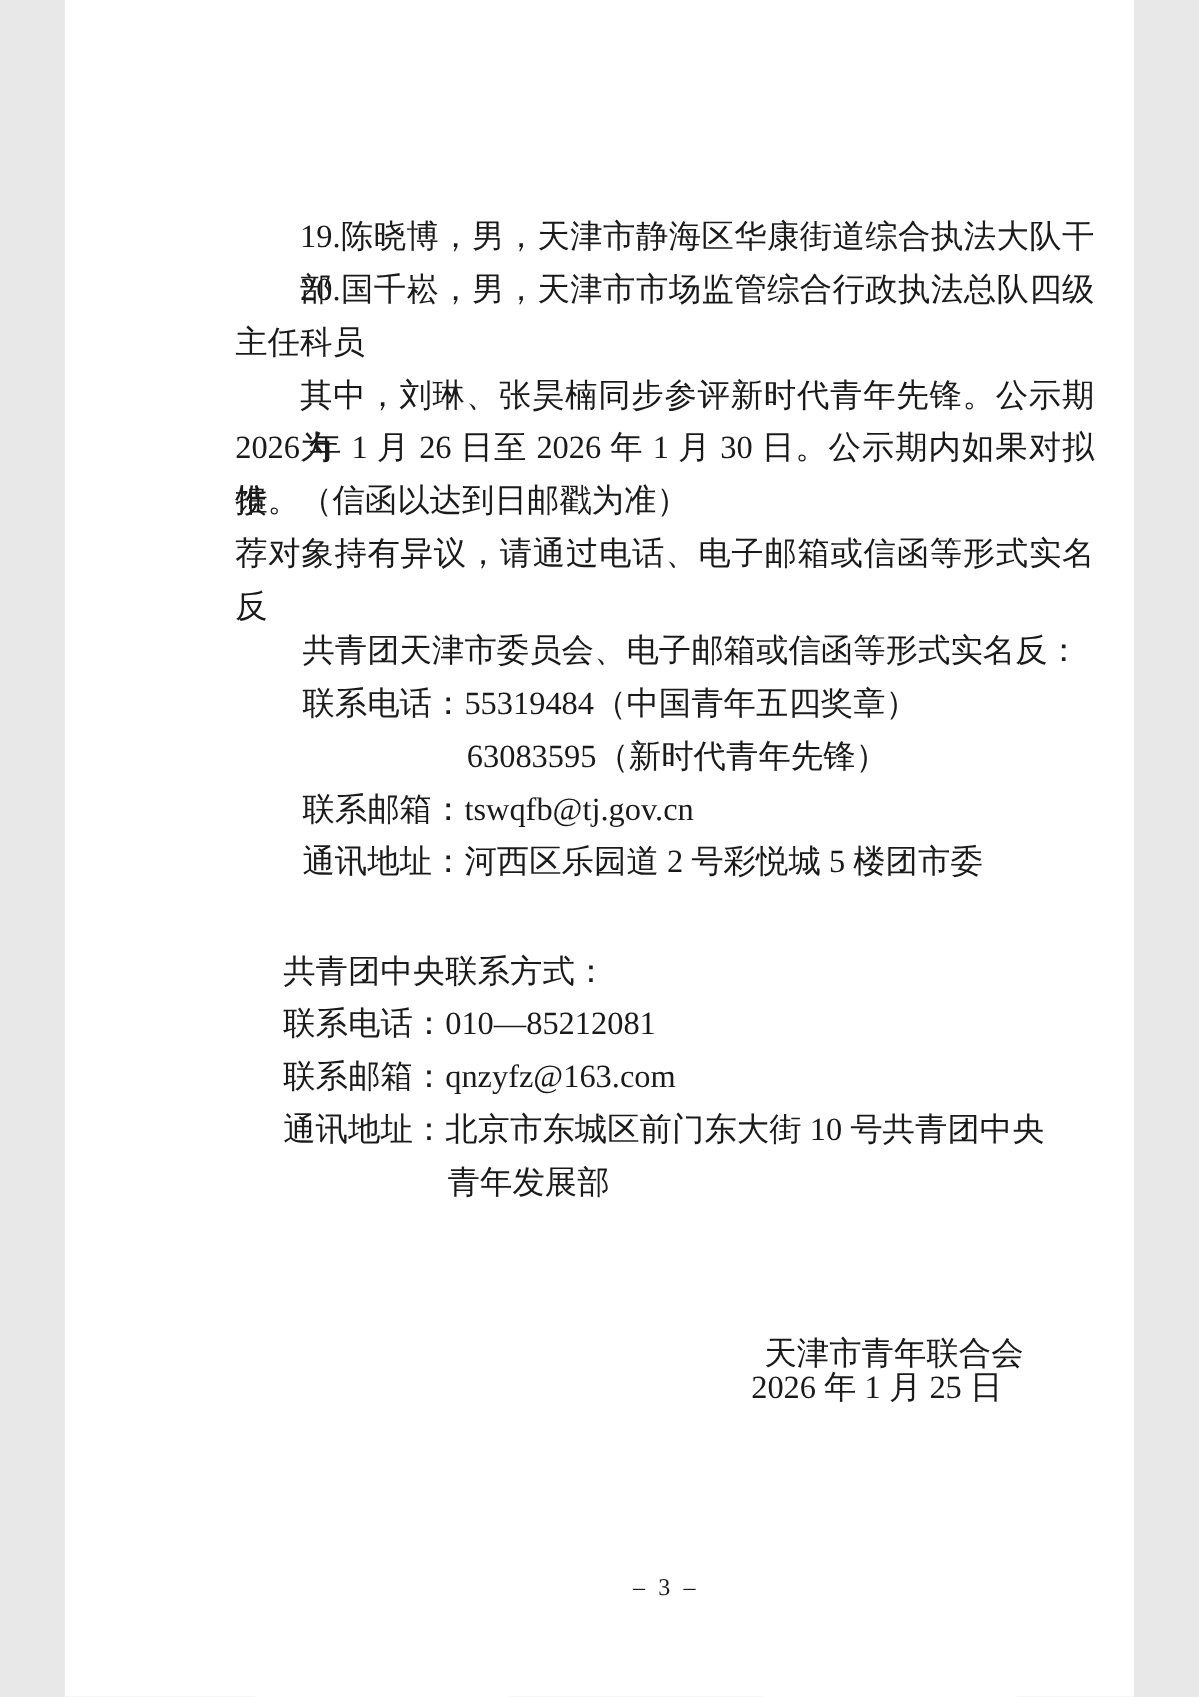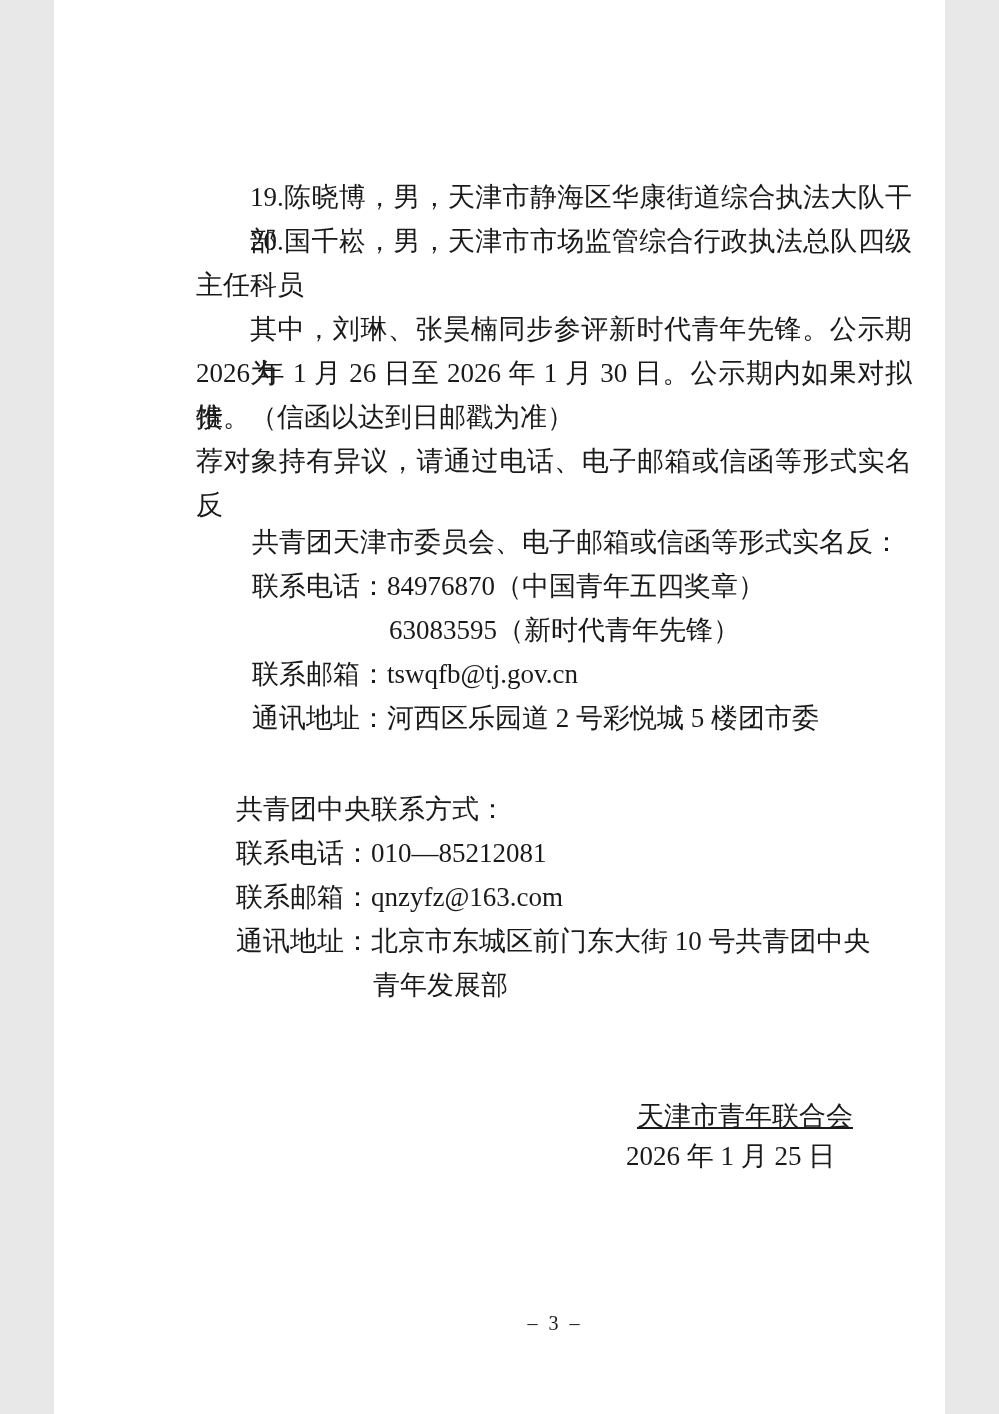--- a/index.html
+++ b/index.html
@@ -59,22 +59,21 @@
     line-height: 44px;
   }
   .sig-left {
     position: absolute;
     left: 198px;
     top: 0;
   }
   .sig-right {
     position: absolute;
     left: 583px;
-    top: 4px;
-    text-decoration: underline;
+    top: 16px;
   }
   .signature-date {
     left: 572px;
     top: 1134px;
     height: 44px;
     line-height: 44px;
   }
   .footer {
     left: 0;
     top: 1308px;
@@ -95,21 +94,21 @@
     <div class="line just indent2">20.国千崧，男，天津市市场监管综合行政执法总队四级</div>
     <div class="line">主任科员</div>
     <div class="line just indent2">其中，刘琳、张昊楠同步参评新时代青年先锋。公示期为</div>
     <div class="line just">2026 年 1 月 26 日至 2026 年 1 月 30 日。公示期内如果对拟推</div>
     <div class="line">馈。（信函以达到日邮戳为准）</div>
     <div class="line just">荐对象持有异议，请通过电话、电子邮箱或信函等形式实名反</div>
   </div>
 
   <div class="block contact-tianjin">
     <div class="line">共青团天津市委员会、电子邮箱或信函等形式实名反：</div>
-    <div class="line">联系电话：84976870（中国青年五四奖章）</div>
+    <div class="line">联系电话：55319484（中国青年五四奖章）</div>
     <div class="line hang">63083595（新时代青年先锋）</div>
     <div class="line">联系邮箱：tswqfb@tj.gov.cn</div>
     <div class="line">通讯地址：河西区乐园道 2 号彩悦城 5 楼团市委</div>
   </div>
 
   <div class="block contact-central">
     <div class="line">共青团中央联系方式：</div>
     <div class="line">联系电话：010—85212081</div>
     <div class="line">联系邮箱：qnzyfz@163.com</div>
     <div class="line">通讯地址：北京市东城区前门东大街 10 号共青团中央</div>

